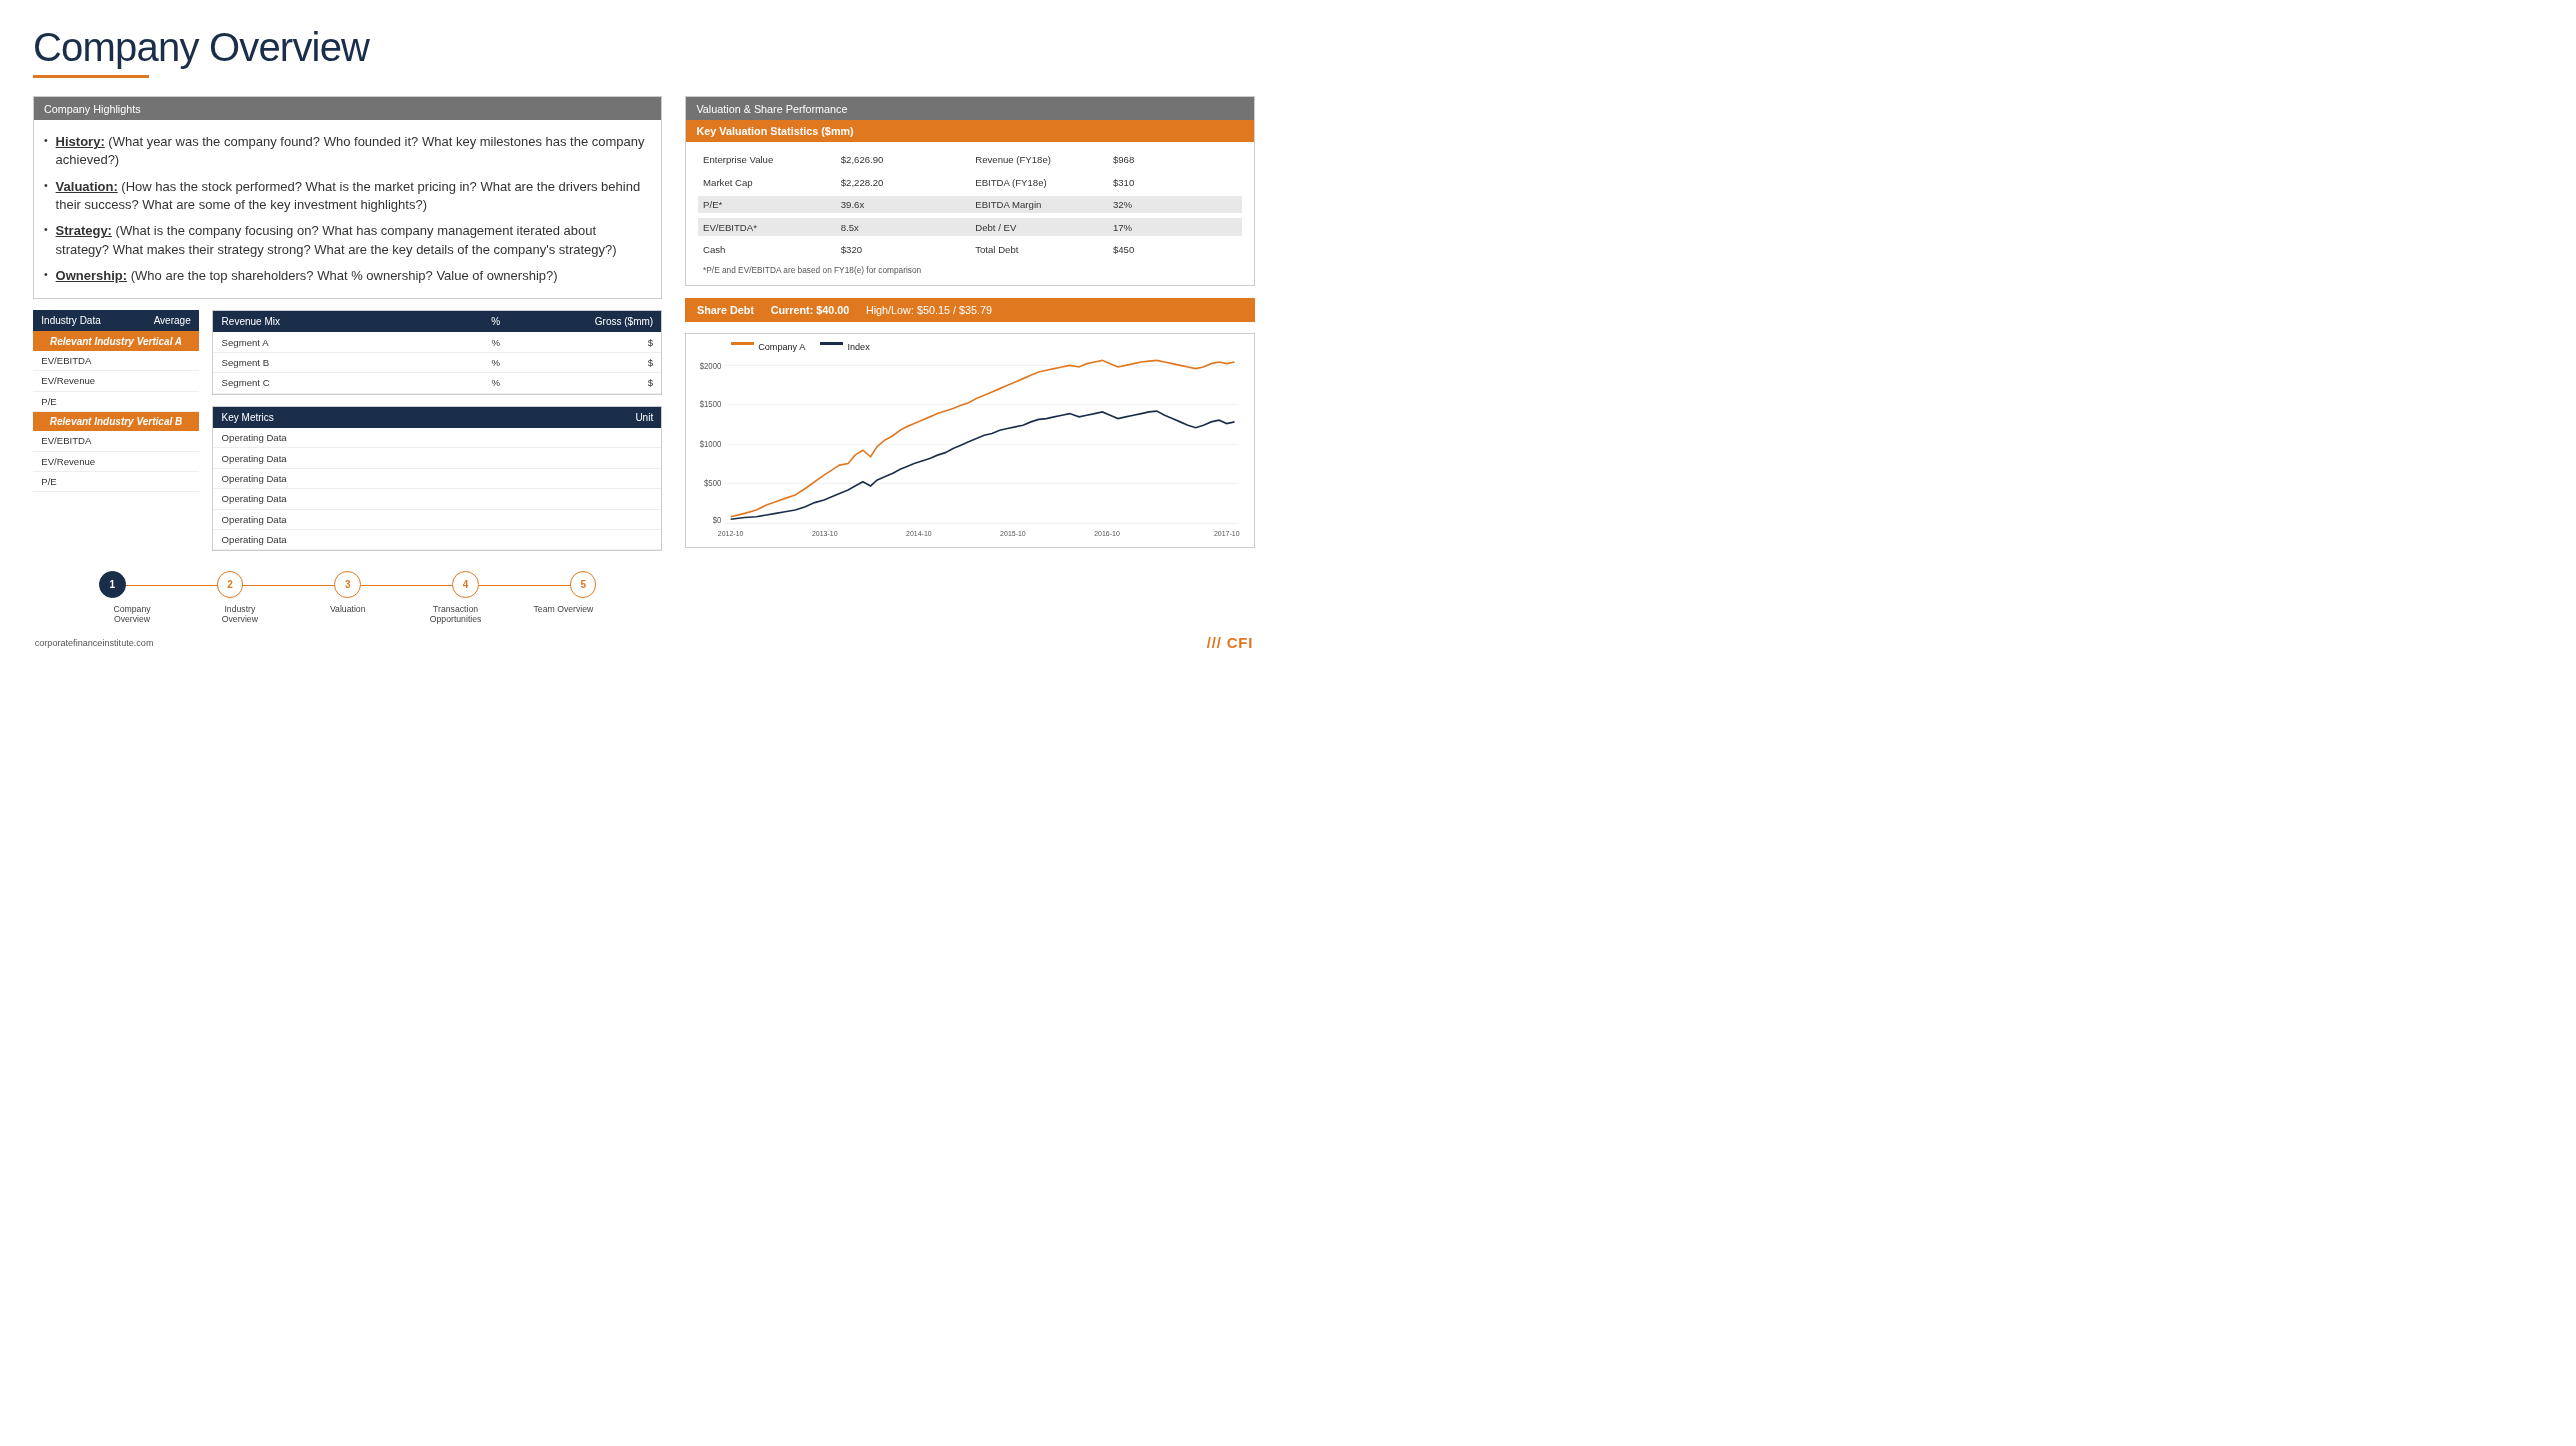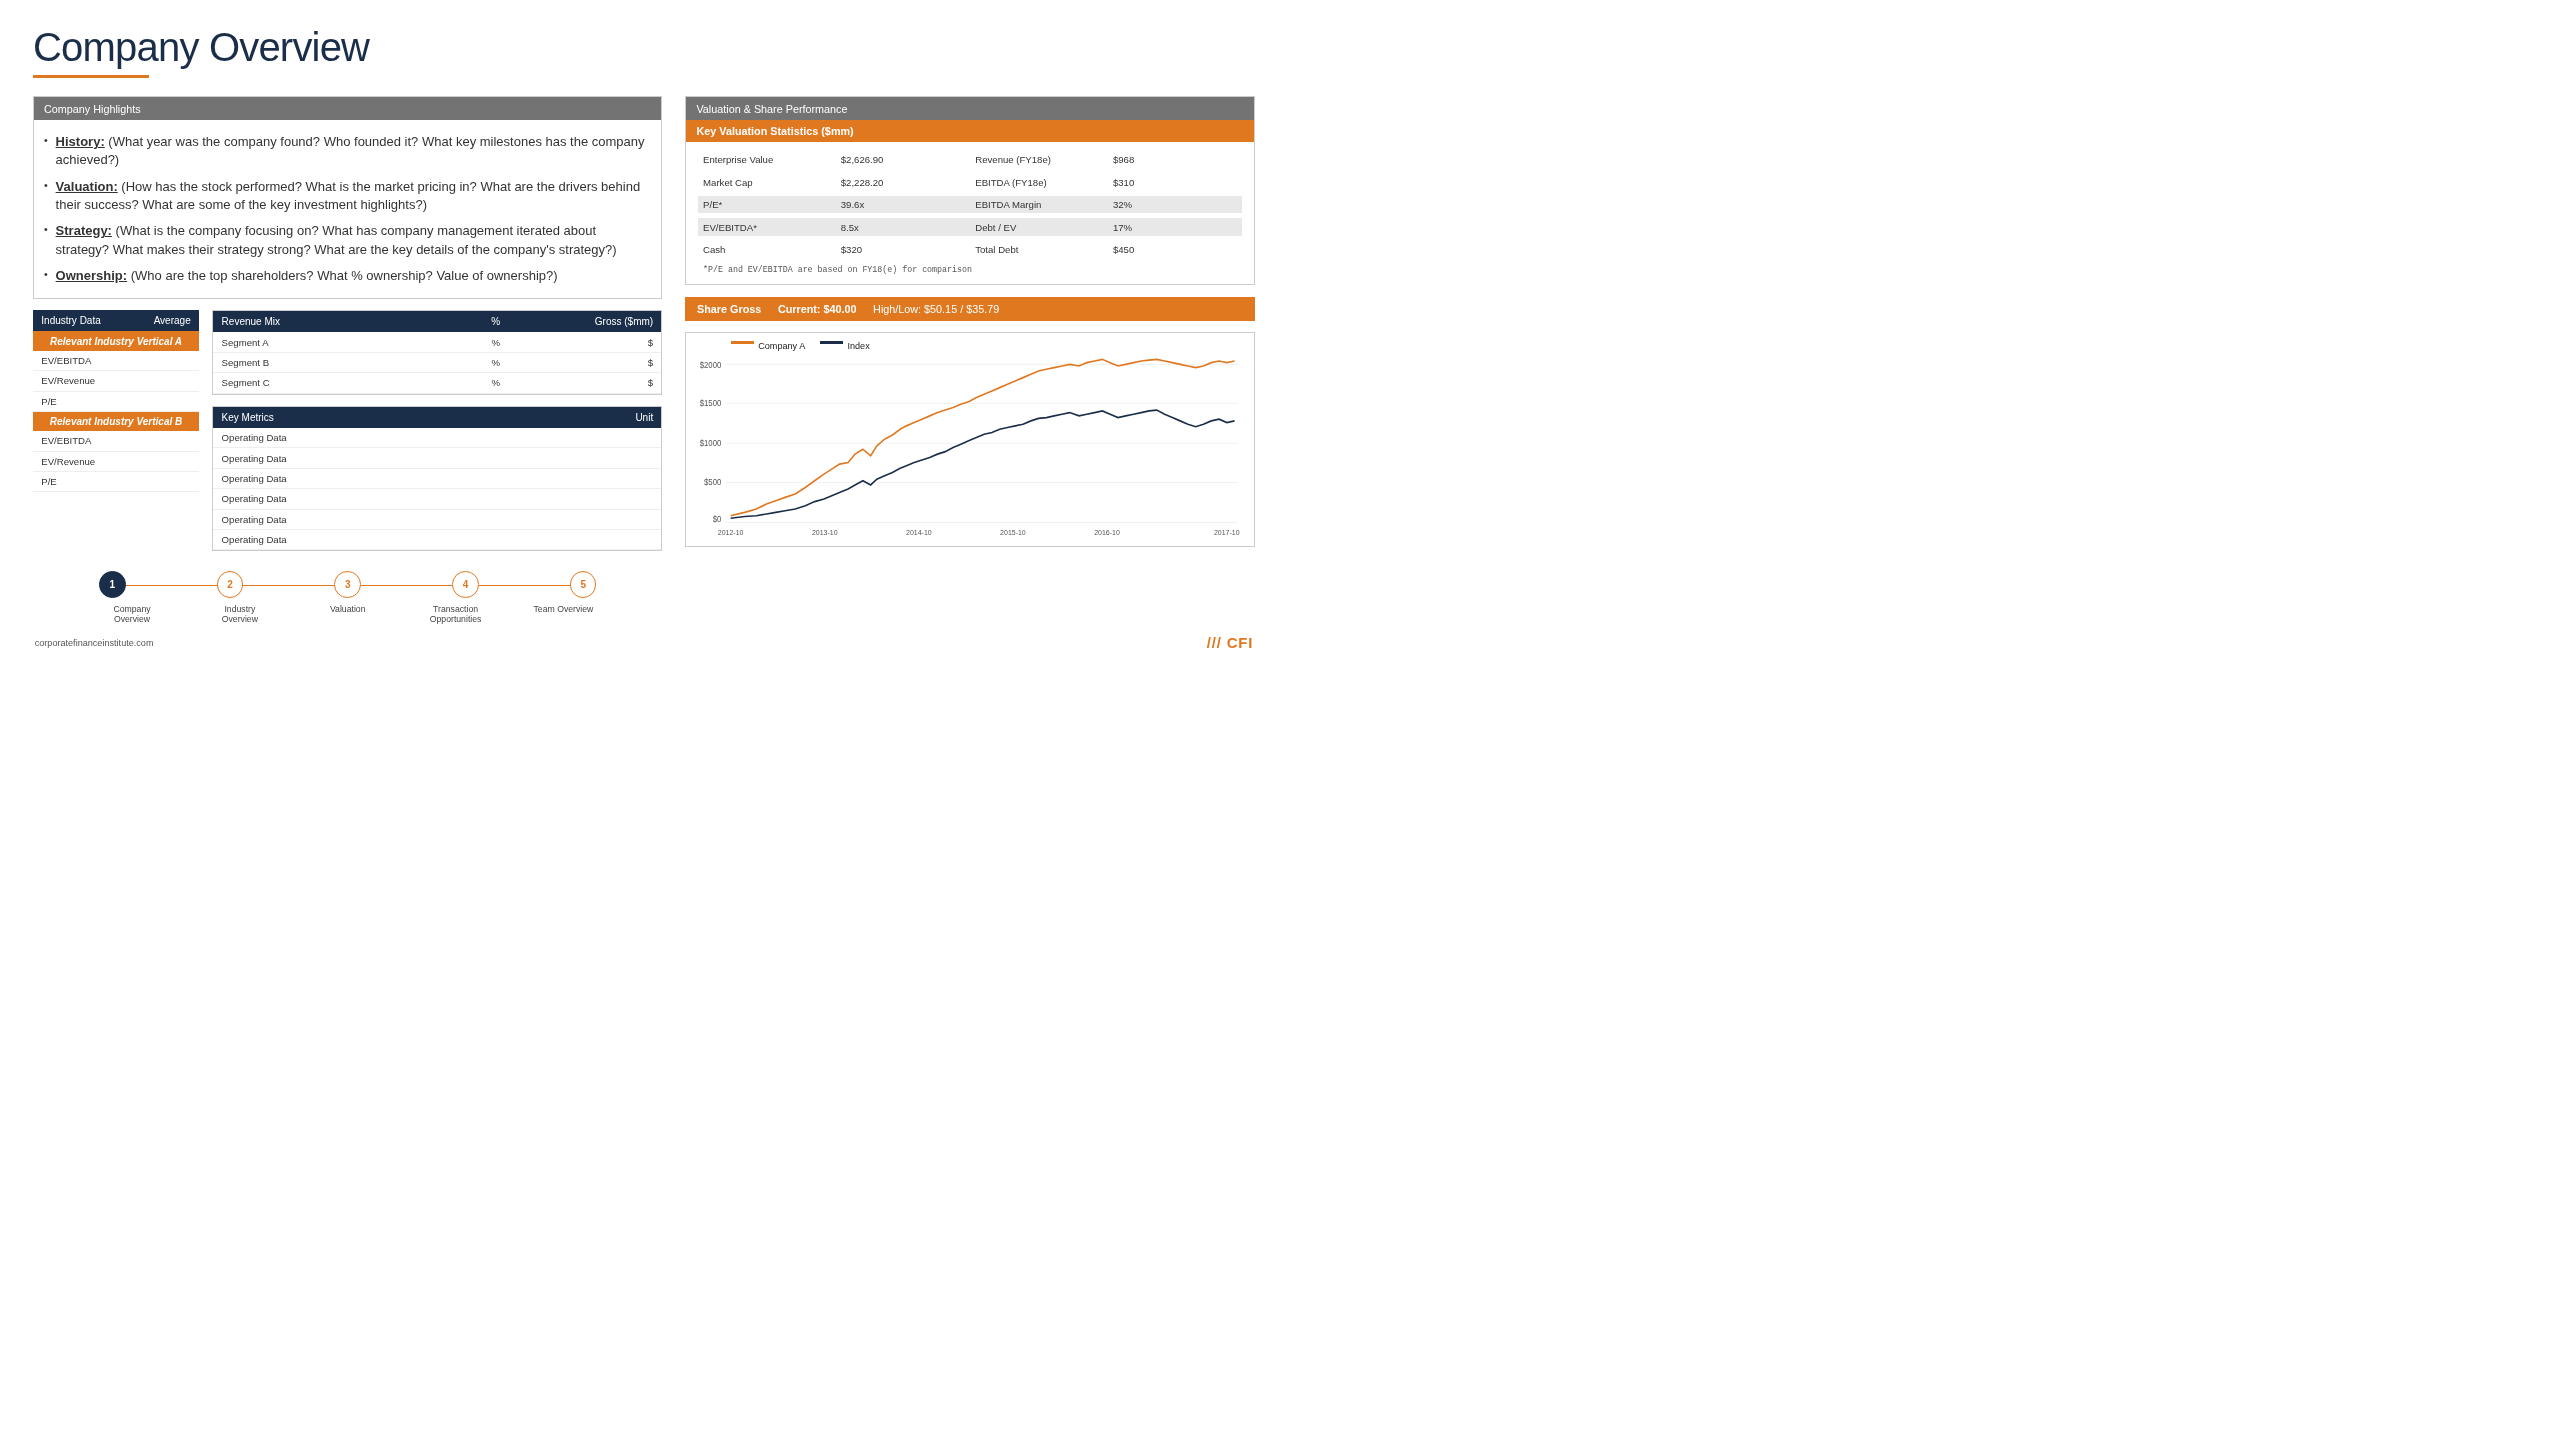--- a/index.html
+++ b/index.html
@@ -167,21 +167,20 @@
       font-weight: 500;
     }
     .val-shaded {
       background: #e8e8e8;
     }
     .val-note {
       grid-column: 1 / -1;
       font-size: 8.3px;
       color: #555;
       padding: 1.7px 5px;
-      font-family: Liberation Mono, monospace;
     }
     
     .share-price-header {
       background: #e07820;
       color: white;
       display: flex;
       padding: 5.8px 11.6px;
       gap: 16.6px;
       font-size: 10.8px;
     }
@@ -434,21 +433,21 @@
         <div class="val-label">Cash</div>
         <div class="val-value">$320</div>
         <div class="val-label">Total Debt</div>
         <div class="val-value">$450</div>
 
         <div class="val-note">*P/E and EV/EBITDA are based on FY18(e) for comparison</div>
       </div>
     </div>
 
     <div class="share-price-header">
-      <span class="share-price-label">Share Gross</span>
+      <span class="share-price-label">Share Debt</span>
       <span class="share-price-current">
         <span>Current:</span>&nbsp;<span>$40.00</span>
       </span>
       <span class="share-price-hl">
         <span>High/Low:</span>&nbsp;<span>$50.15 / $35.79</span>
       </span>
     </div>
 
     <div class="chart-container">
       <div class="chart-legend">

